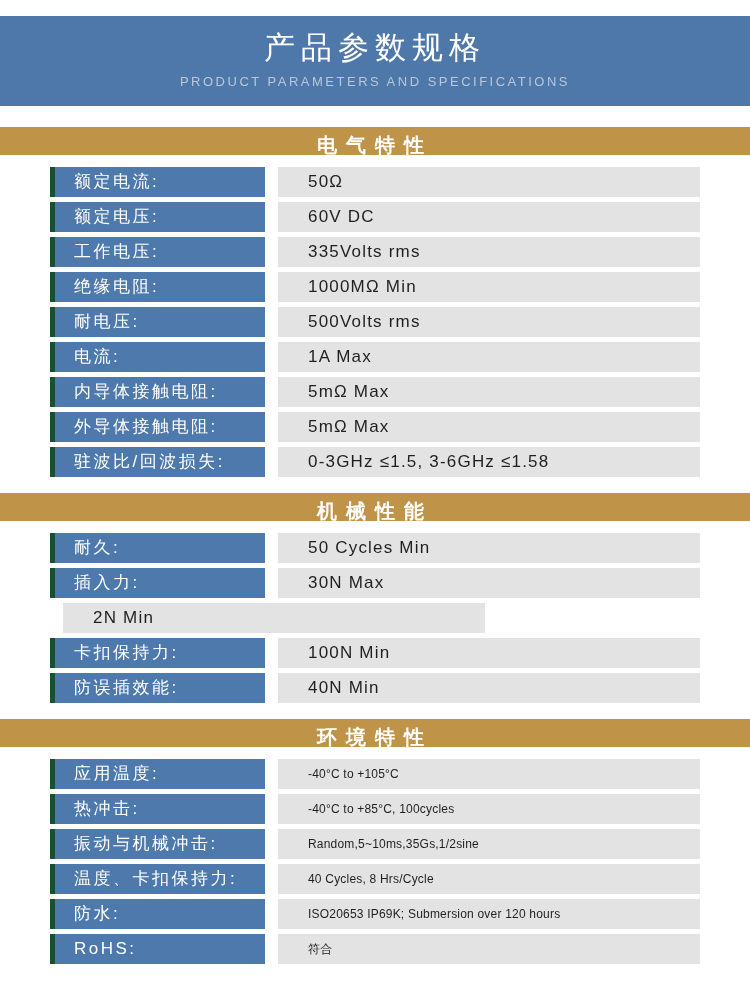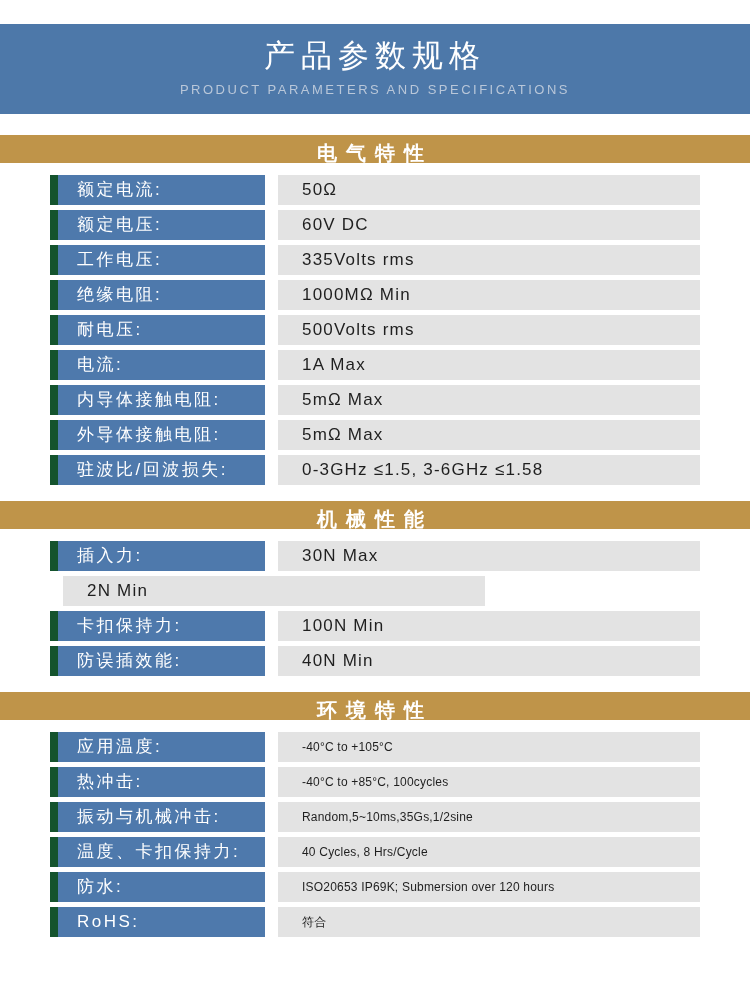--- a/index.html
+++ b/index.html
@@ -11,21 +11,21 @@
     overflow: hidden;
     font-family: "Liberation Sans", "DejaVu Sans", sans-serif;
   }
   .page {
     width: 750px;
     height: 990px;
     background: #ffffff;
   }
   
   .banner {
-    margin-top: 24px;
+    margin-top: 16px;
     height: 90px;
     background: #4d78a9;
     text-align: center;
     overflow: hidden;
   }
   .banner-title {
     margin-top: 15px;
     font-size: 31px;
     line-height: 34px;
     color: #ffffff;
@@ -56,39 +56,39 @@
   .rows { padding-top: 12px; }
   .row {
     display: flex;
     margin: 0 50px 5px 50px;
     height: 30px;
   }
   .row-label {
     box-sizing: border-box;
     width: 215px;
     background: #4e79ac;
-    border-left: 8px solid #14532d;
+    border-left: 5px solid #14532d;
     color: #ffffff;
     font-size: 17px;
     line-height: 30px;
     letter-spacing: 2.5px;
     padding-left: 19px;
     white-space: nowrap;
     overflow: hidden;
   }
   .row-value {
     box-sizing: border-box;
     width: 422px;
     margin-left: 13px;
     background: #e3e3e3;
     color: #1f1f1f;
     font-size: 17px;
     line-height: 30px;
     letter-spacing: 1.2px;
-    padding-left: 24px;
+    padding-left: 30px;
     white-space: nowrap;
     overflow: hidden;
   }
   .section-env .row-value { font-size: 12px; letter-spacing: 0.2px; }
 </style>
 </head>
 <body>
 
 <div class="page">
 
@@ -136,20 +136,24 @@
         <div class="row-label">驻波比/回波损失:</div>
         <div class="row-value">0-3GHz ≤1.5, 3-6GHz ≤1.58</div>
       </div>
     </div>
   </div>
 
   <div class="section section-mech">
     <div class="section-bar">机械性能</div>
     <div class="rows">
       <div class="row">
+        <div class="row-label">耐久:</div>
+        <div class="row-value">50 Cycles Min</div>
+      </div>
+      <div class="row">
         <div class="row-label">插入力:</div>
         <div class="row-value">30N Max</div>
       </div>
       <div class="row">
         <div class="row-value">2N Min</div>
       </div>
       <div class="row">
         <div class="row-label">卡扣保持力:</div>
         <div class="row-value">100N Min</div>
       </div>

